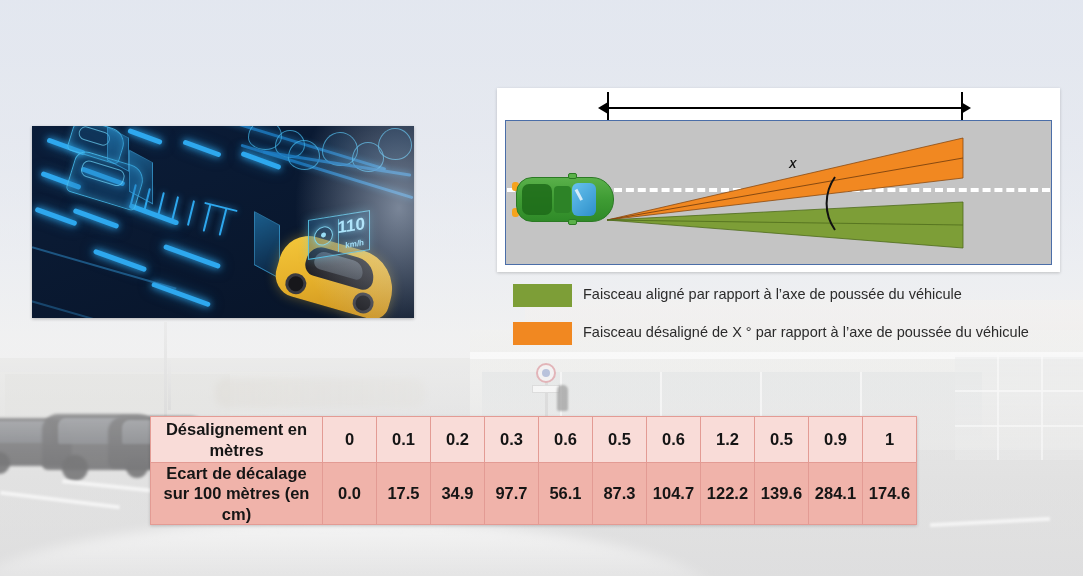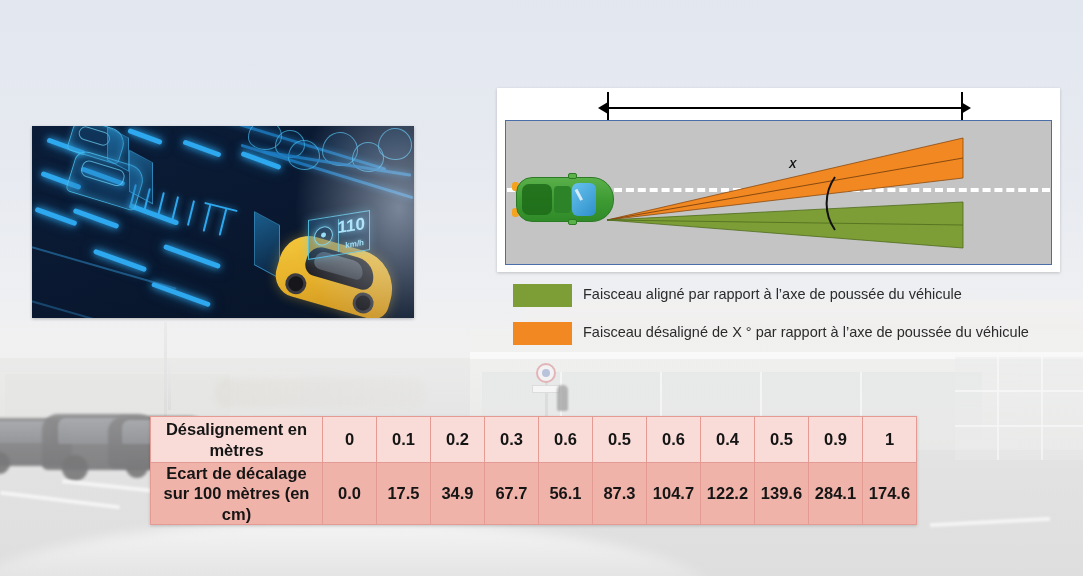--- a/index.html
+++ b/index.html
@@ -530,31 +530,31 @@
     <tbody>
       <tr class="r1">
         <td class="lab">Désalignement en mètres</td>
         <td class="val">0</td>
         <td class="val">0.1</td>
         <td class="val">0.2</td>
         <td class="val">0.3</td>
         <td class="val">0.6</td>
         <td class="val">0.5</td>
         <td class="val">0.6</td>
-        <td class="val">0.4</td>
+        <td class="val">1.2</td>
         <td class="val">0.5</td>
         <td class="val">0.9</td>
         <td class="val">1</td>
       </tr>
       <tr class="r2">
         <td class="lab">Ecart de décalage sur 100 mètres (en cm)</td>
         <td class="val">0.0</td>
         <td class="val">17.5</td>
         <td class="val">34.9</td>
-        <td class="val">67.7</td>
+        <td class="val">97.7</td>
         <td class="val">56.1</td>
         <td class="val">87.3</td>
         <td class="val">104.7</td>
         <td class="val">122.2</td>
         <td class="val">139.6</td>
         <td class="val">284.1</td>
         <td class="val">174.6</td>
       </tr>
     </tbody>
   </table>

